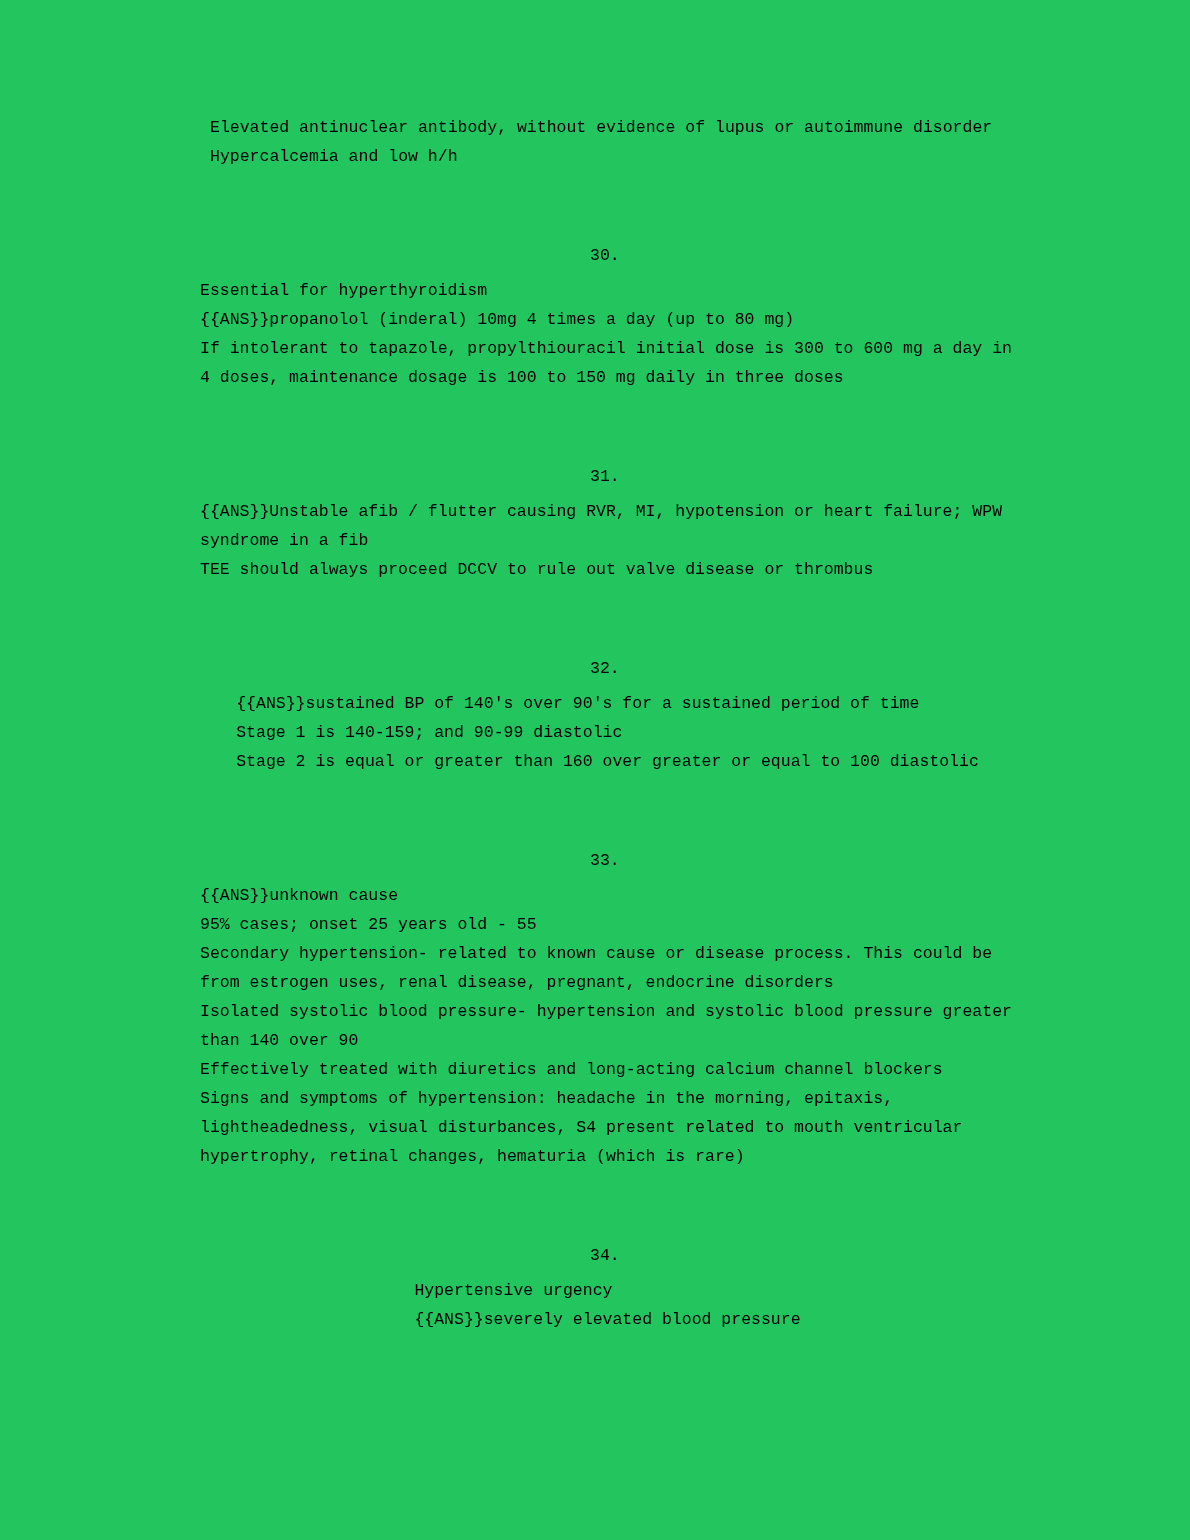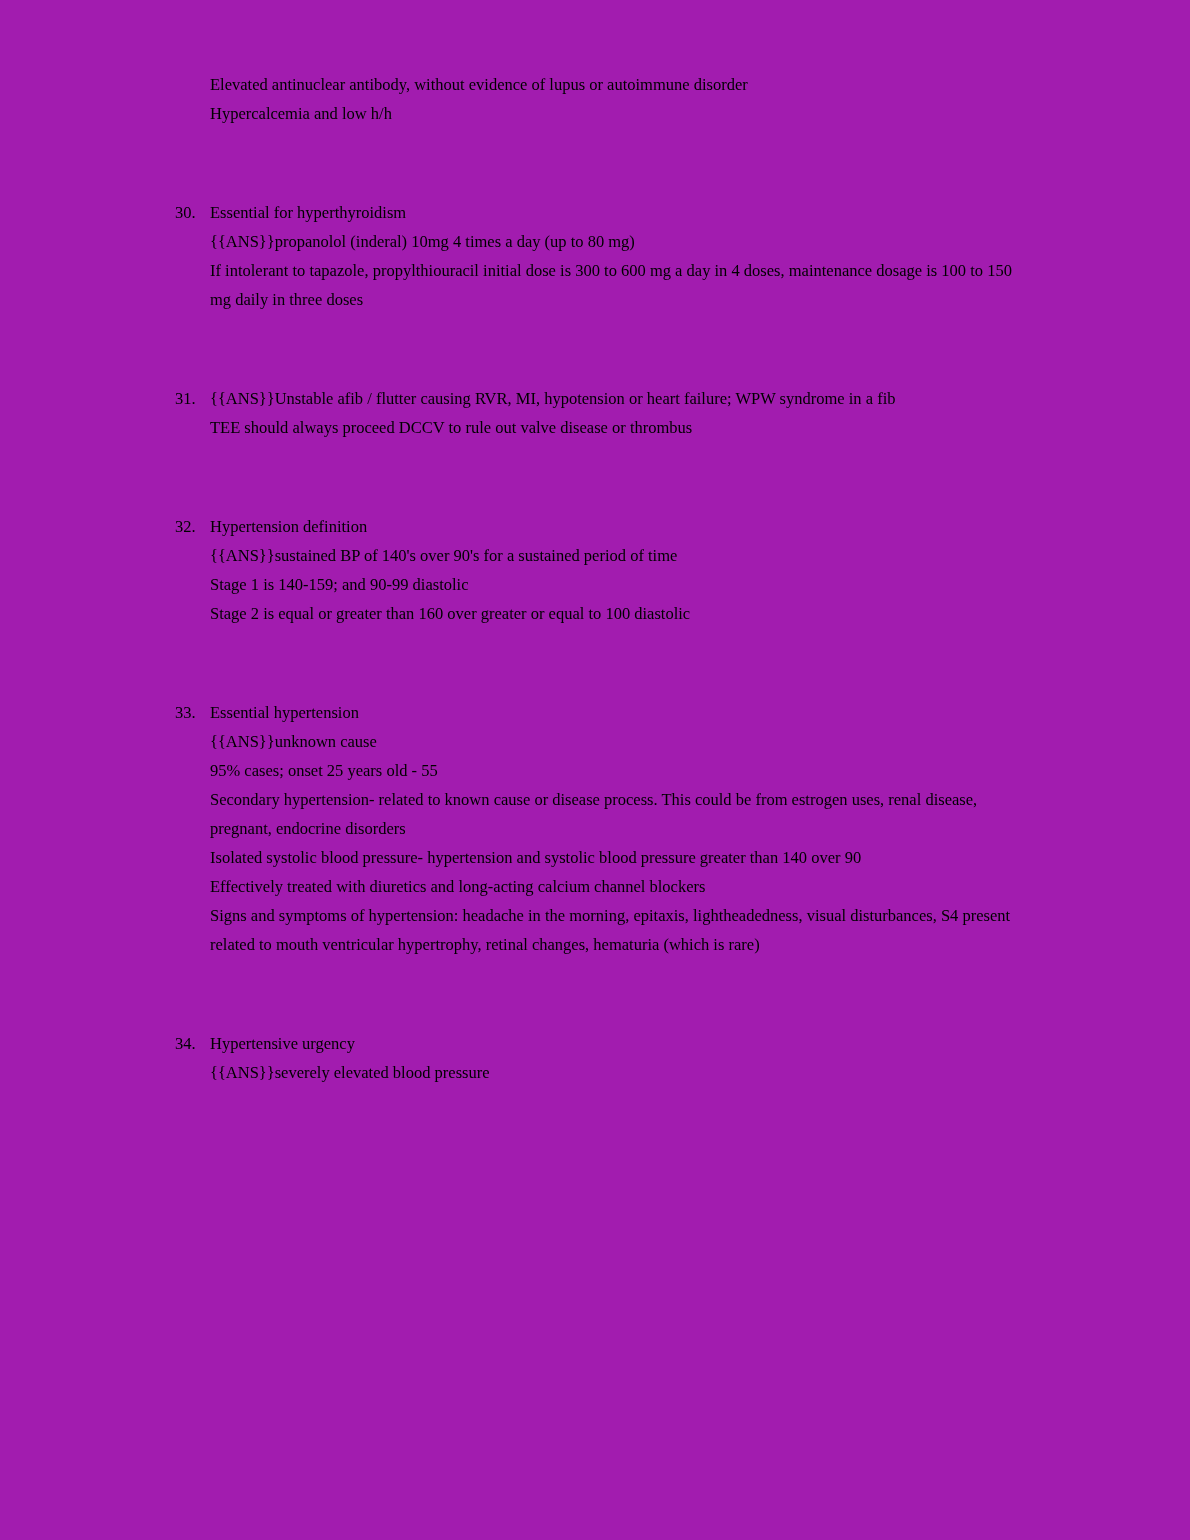--- a/index.html
+++ b/index.html
@@ -5,38 +5,39 @@
   html, body {
     margin: 0;
     padding: 0;
     background: #ffffff;
   }
   .page {
     position: relative;
     width: 1190px;
     height: 1540px;
     box-sizing: border-box;
-    background: #a21caf;
+    background: #22c55e;
     color: #000000;
-    font-family: Liberation Serif, serif;
+    font-family: Liberation Mono, monospace;
     font-size: 16.5px;
     line-height: 29px;
-    padding: 70px 150px 40px 175px;
+    padding: 113px 150px 40px 175px;
     overflow: hidden;
   }
   .block {
     margin-bottom: 70px;
   }
   .continuation {
     margin-left: 35px;
     max-width: 815px;
   }
   .item {
     display: flex;
-    align-items: flex-start;
+    align-items: center;
+    flex-direction: column;
   }
   .num {
     flex: 0 0 35px;
     width: 35px;
   }
   .content {
     max-width: 815px;
   }
   p {
     margin: 0;
@@ -66,31 +67,29 @@
     <div class="num">31.</div>
     <div class="content">
       <p>{{ANS}}Unstable afib / flutter causing RVR, MI, hypotension or heart failure; WPW syndrome in a fib</p>
       <p>TEE should always proceed DCCV to rule out valve disease or thrombus</p>
     </div>
   </div>
 
   <div class="block item">
     <div class="num">32.</div>
     <div class="content">
-      <p>Hypertension definition</p>
       <p>{{ANS}}sustained BP of 140's over 90's for a sustained period of time</p>
       <p>Stage 1 is 140-159; and 90-99 diastolic</p>
       <p>Stage 2 is equal or greater than 160 over greater or equal to 100 diastolic</p>
     </div>
   </div>
 
   <div class="block item">
     <div class="num">33.</div>
     <div class="content">
-      <p>Essential hypertension</p>
       <p>{{ANS}}unknown cause</p>
       <p>95% cases; onset 25 years old - 55</p>
       <p>Secondary hypertension- related to known cause or disease process. This could be from estrogen uses, renal disease, pregnant, endocrine disorders</p>
       <p>Isolated systolic blood pressure- hypertension and systolic blood pressure greater than 140 over 90</p>
       <p>Effectively treated with diuretics and long-acting calcium channel blockers</p>
       <p>Signs and symptoms of hypertension: headache in the morning, epitaxis, lightheadedness, visual disturbances, S4 present related to mouth ventricular hypertrophy, retinal changes, hematuria (which is rare)</p>
     </div>
   </div>
 
   <div class="block item">

